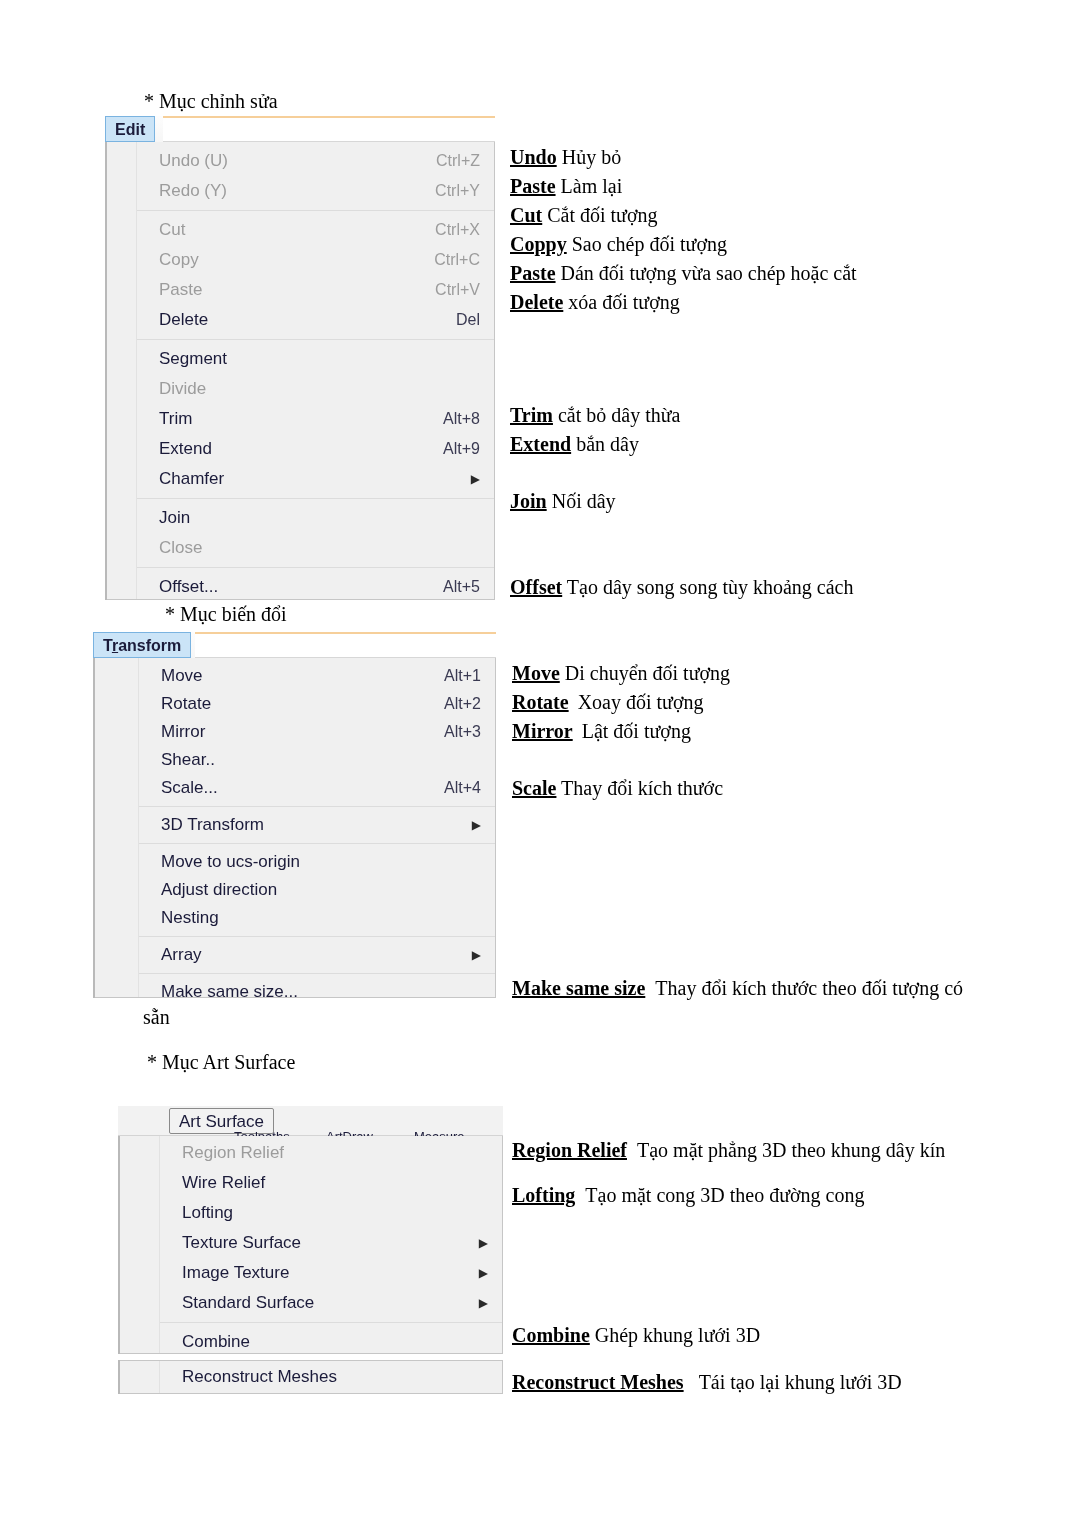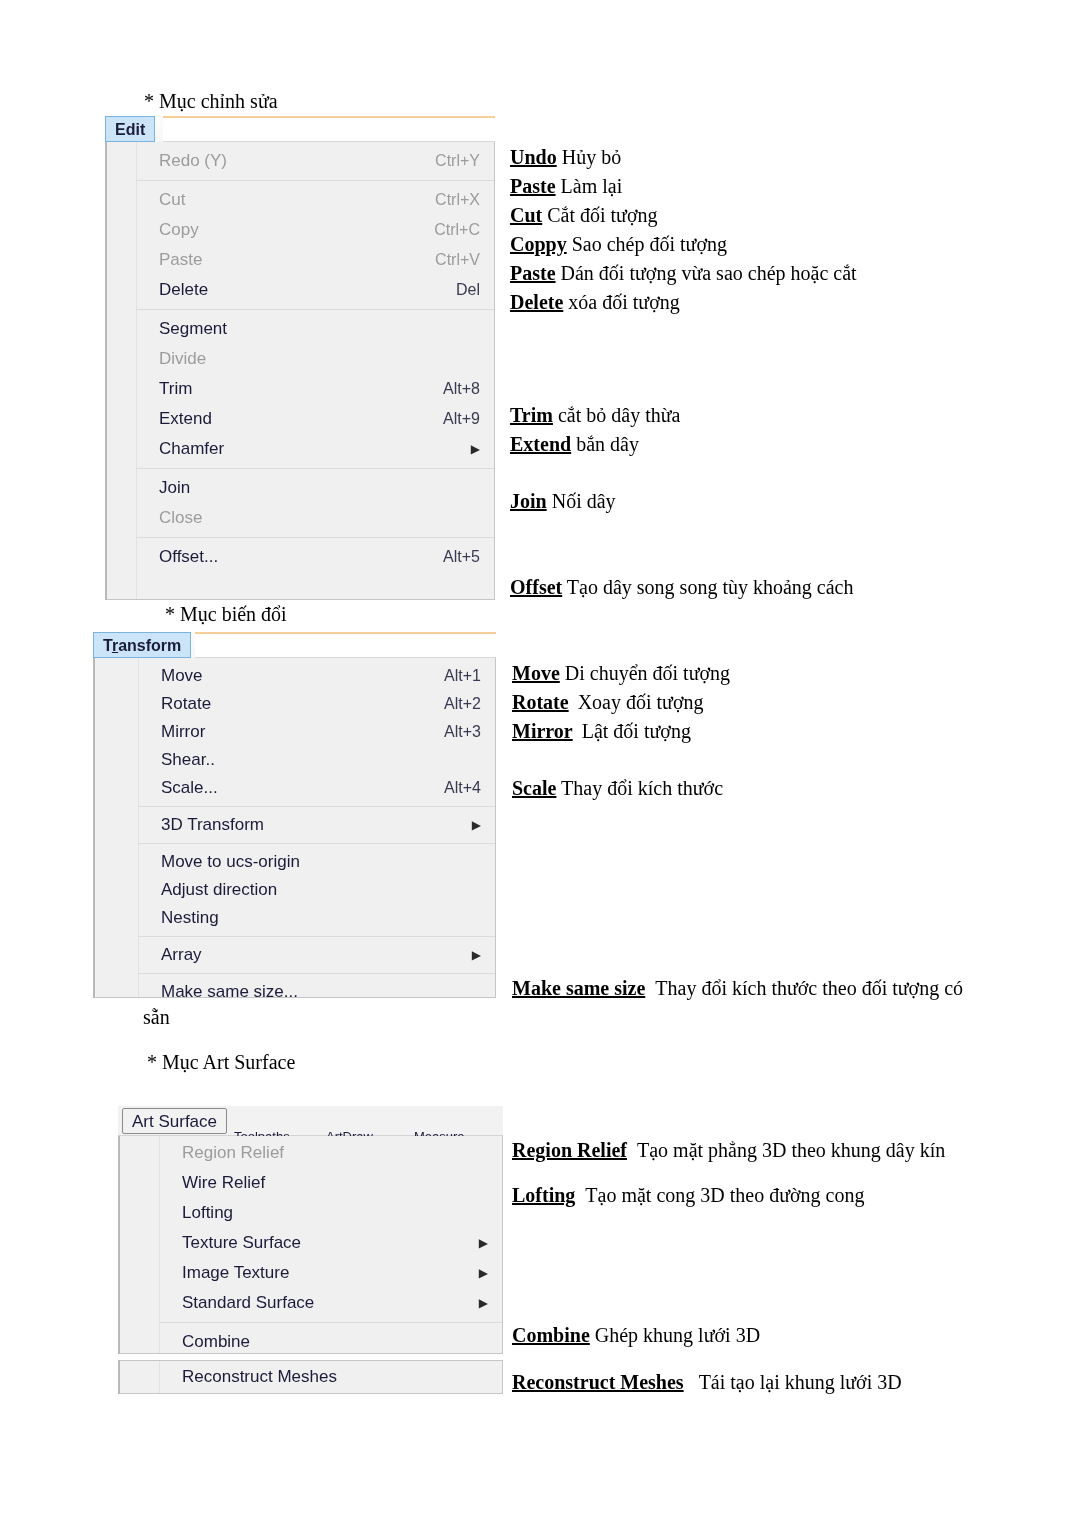--- a/index.html
+++ b/index.html
@@ -146,20 +146,21 @@
     height: 26px;
     line-height: 26px;
     padding: 0 9px;
     border: 1px solid #8a8a8a;
     border-radius: 2px;
     background: #f2f2f2;
     font-size: 17px;
     color: #1b1b3a;
     white-space: nowrap;
     box-sizing: border-box;
+    margin-left: 47px;
   }
   .asbar-item {
     position: absolute;
     top: 18px;
     height: 26px;
     line-height: 26px;
     font-size: 13px;
     color: #1b1b3a;
     white-space: nowrap;
   }
@@ -177,20 +178,21 @@
 
 <div class="menubar" style="left:105px; top:116px; width:390px;">
   <div class="menubar-strip"></div>
   <div class="menubar-orange" style="left:58px; right:0;"></div>
   <div class="tab-active">Edit</div>
 </div>
 
 <div class="menu-panel" id="edit-panel" style="left:105px; top:142px; width:390px; height:458px;">
   <div class="menu-gutter"></div>
   <div class="menu-body" id="edit-items">
+      <div class="menu-item disabled" style="height: 30px; line-height: 30px; padding-left: 22px;"><span>Undo (U)</span><span class="shortcut">Ctrl+Z</span></div>
       <div class="menu-item disabled" style="height: 30px; line-height: 30px; padding-left: 22px;"><span>Redo (Y)</span><span class="shortcut">Ctrl+Y</span></div>
       <div class="menu-sep"></div>
       <div class="menu-item disabled" style="height: 30px; line-height: 30px; padding-left: 22px;"><span>Cut</span><span class="shortcut">Ctrl+X</span></div>
       <div class="menu-item disabled" style="height: 30px; line-height: 30px; padding-left: 22px;"><span>Copy</span><span class="shortcut">Ctrl+C</span></div>
       <div class="menu-item disabled" style="height: 30px; line-height: 30px; padding-left: 22px;"><span>Paste</span><span class="shortcut">Ctrl+V</span></div>
       <div class="menu-item" style="height: 30px; line-height: 30px; padding-left: 22px;"><span>Delete</span><span class="shortcut">Del</span></div>
       <div class="menu-sep"></div>
       <div class="menu-item" style="height: 30px; line-height: 30px; padding-left: 22px;"><span>Segment</span></div>
       <div class="menu-item disabled" style="height: 30px; line-height: 30px; padding-left: 22px;"><span>Divide</span></div>
       <div class="menu-item" style="height: 30px; line-height: 30px; padding-left: 22px;"><span>Trim</span><span class="shortcut">Alt+8</span></div>

